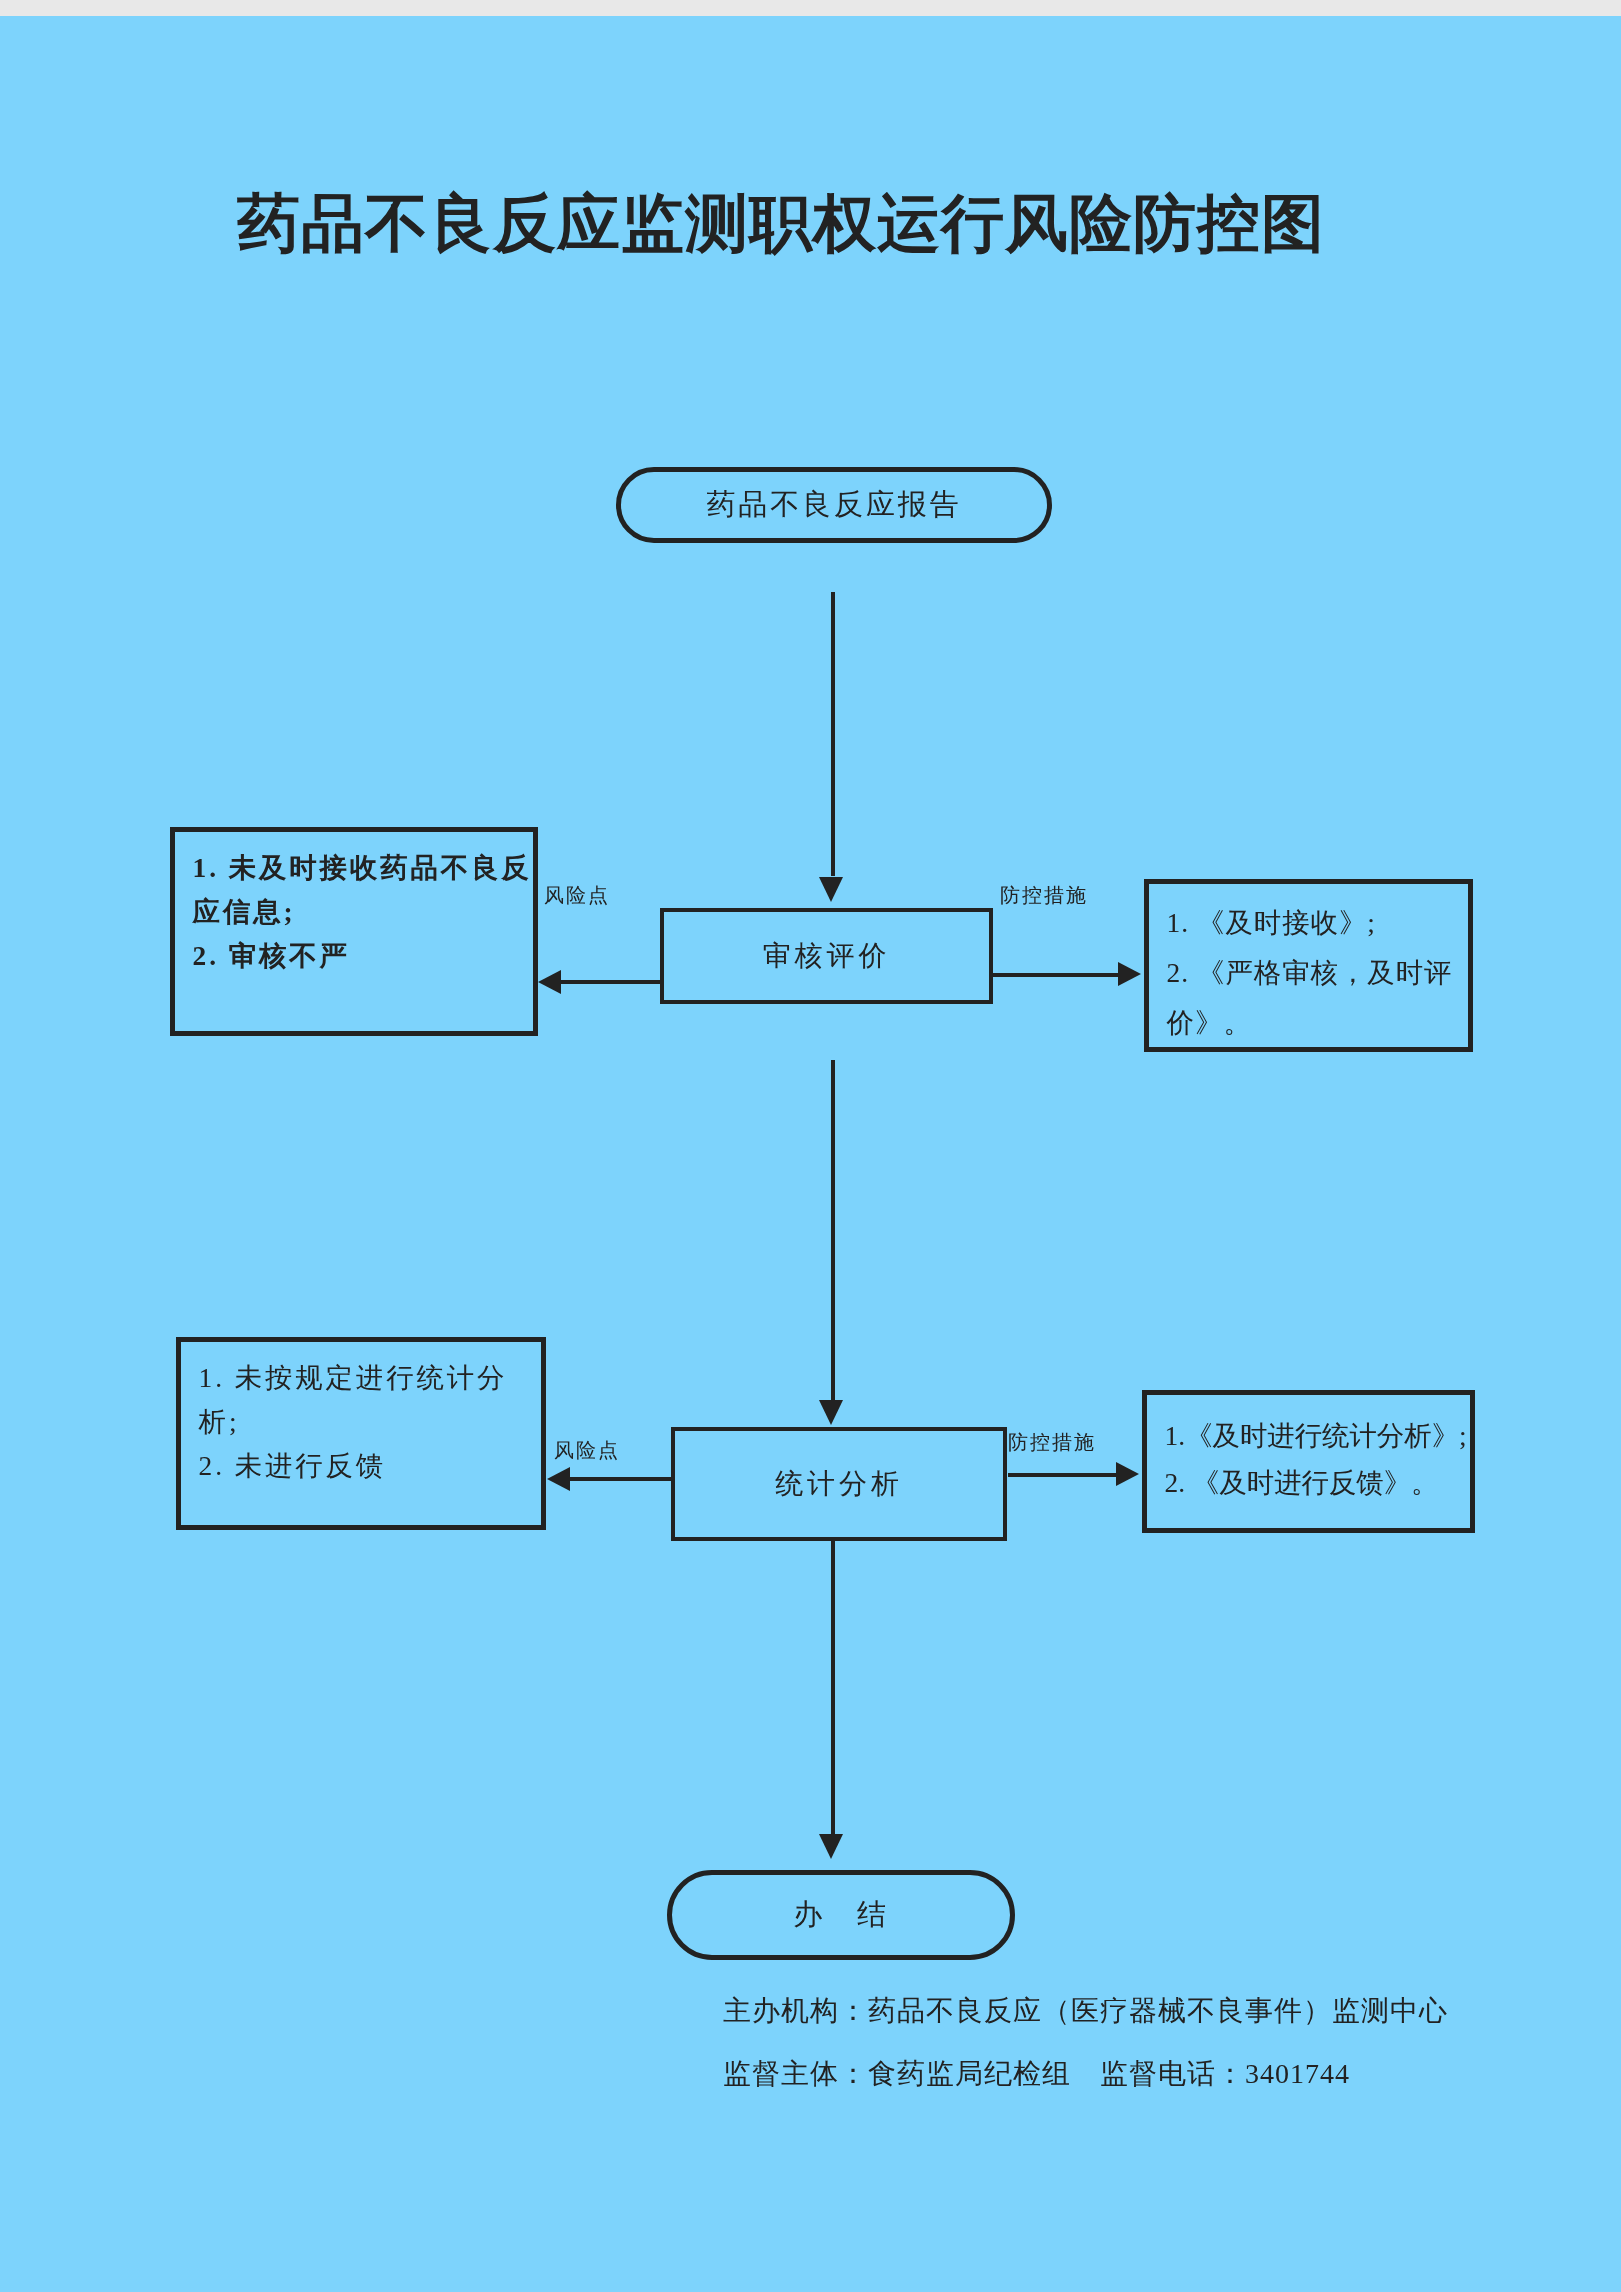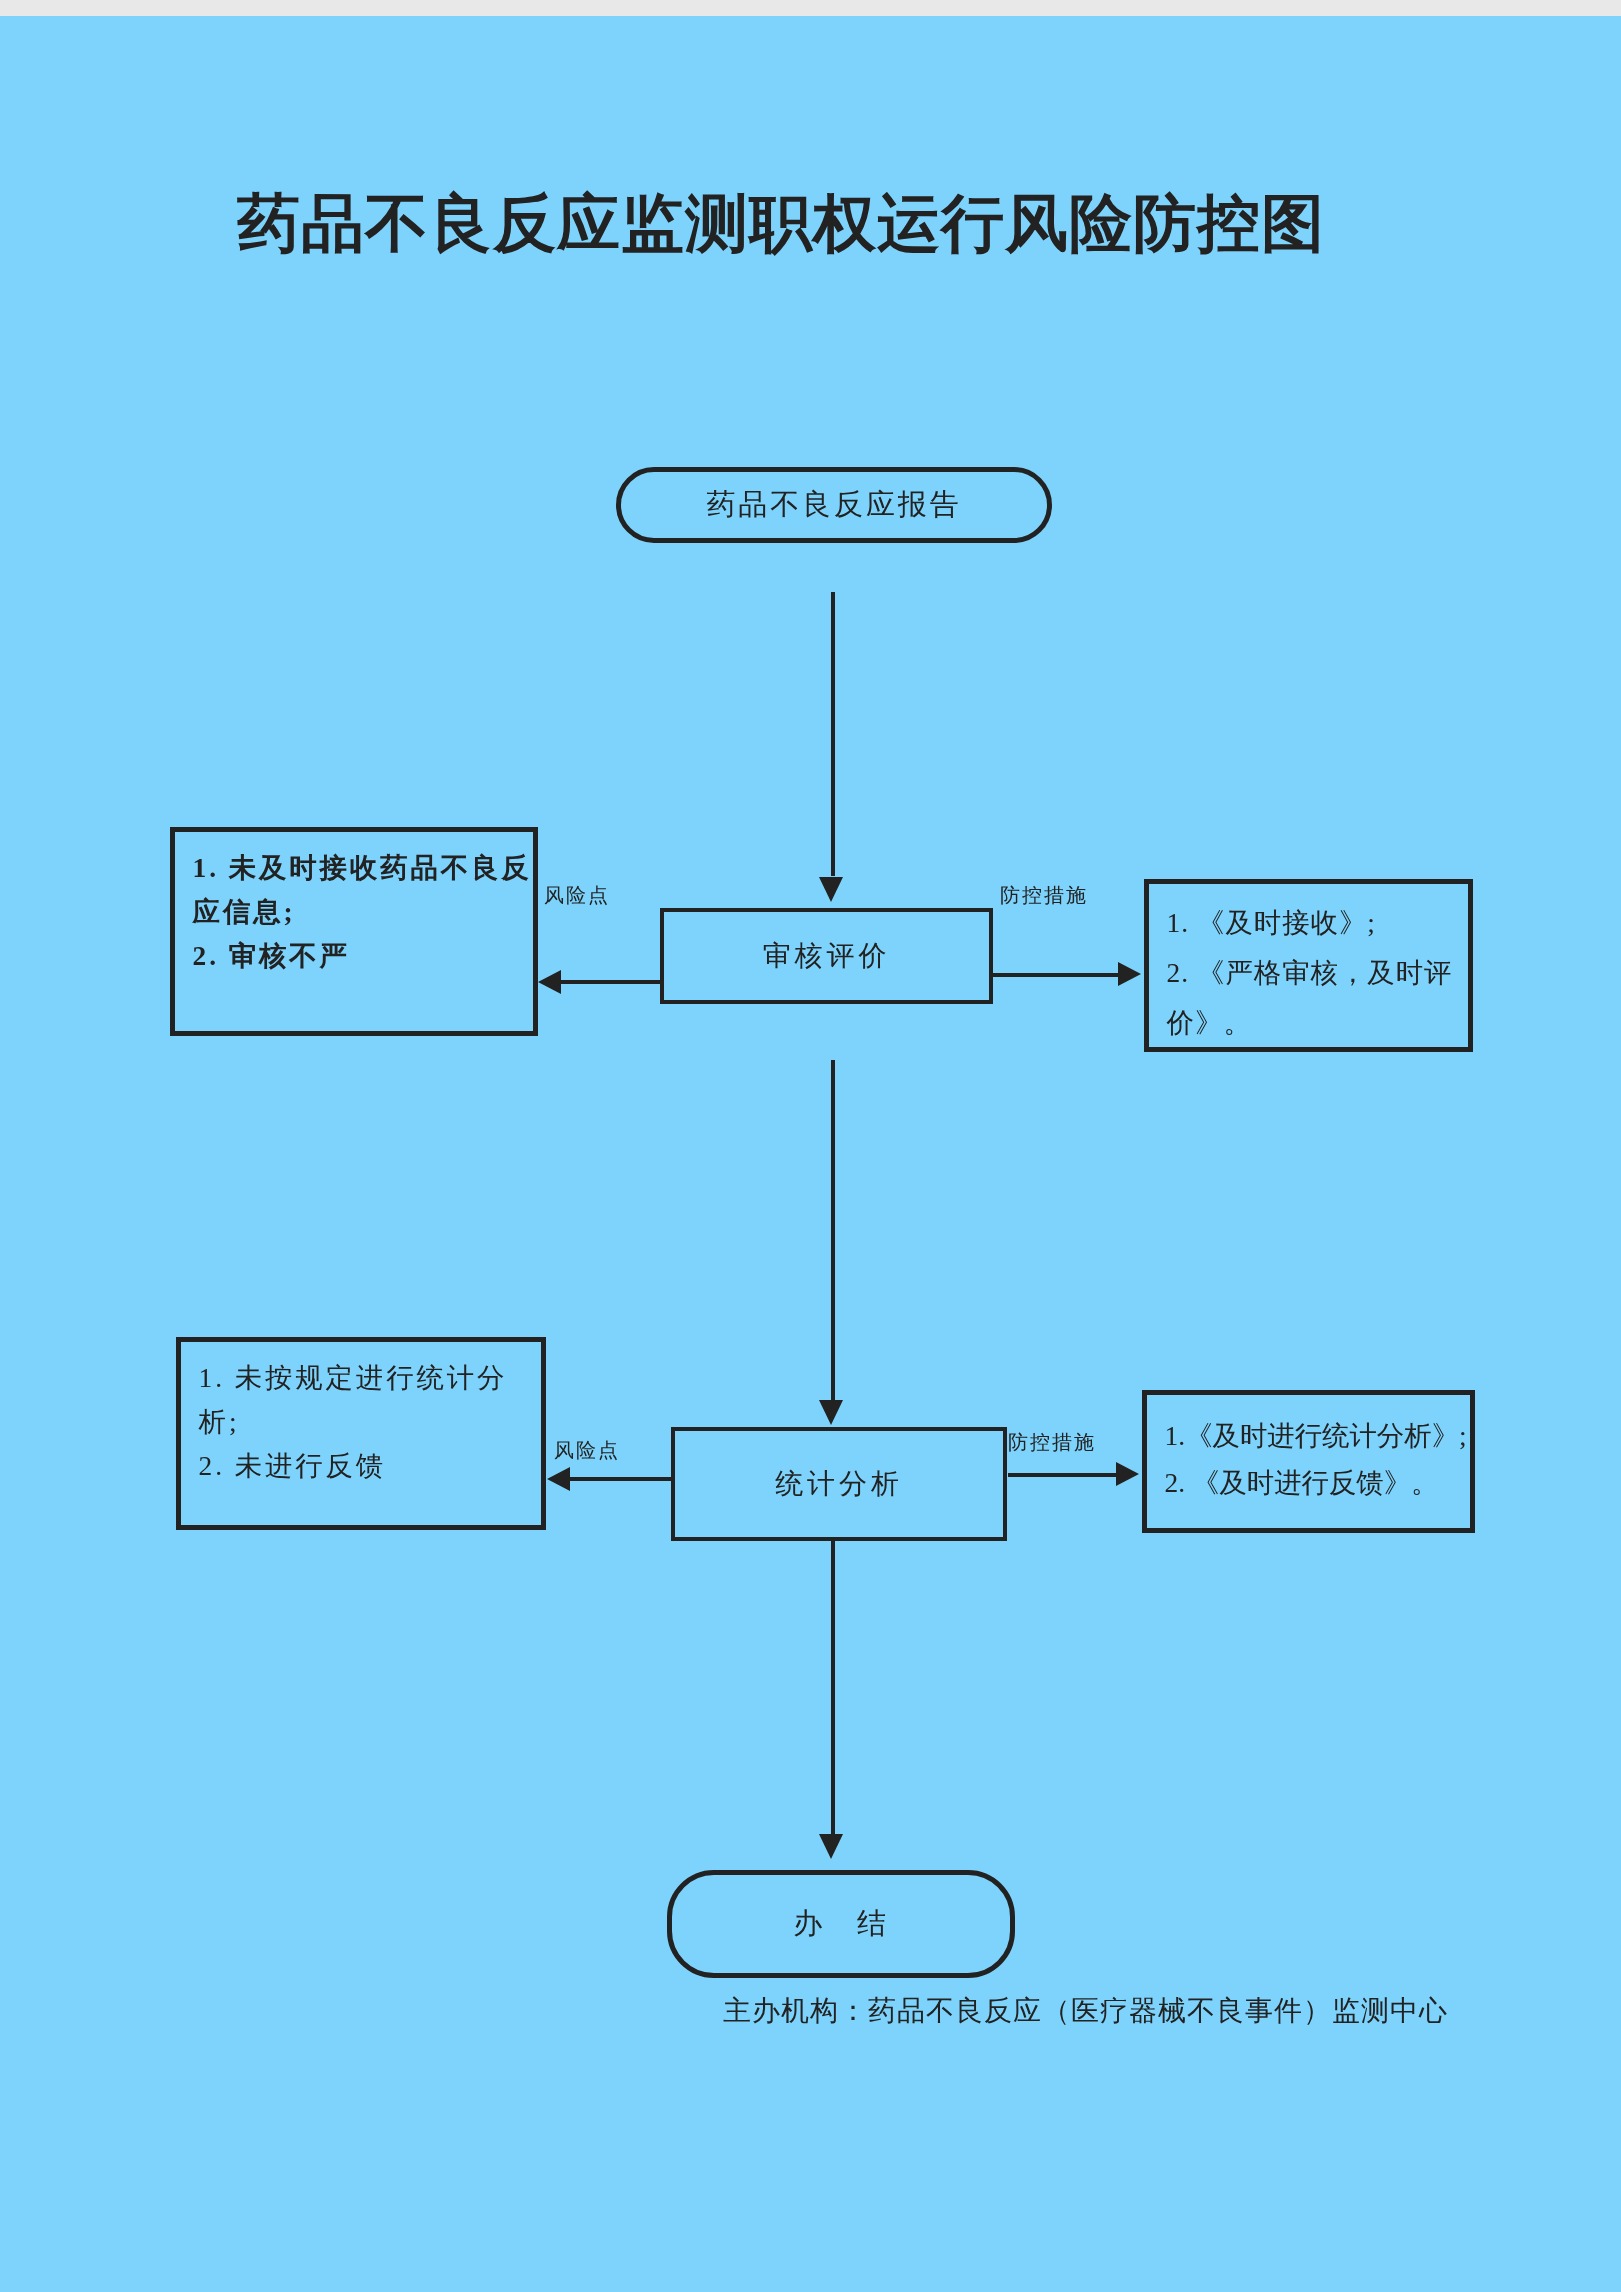--- a/index.html
+++ b/index.html
@@ -20,21 +20,21 @@
     font-size:63px;font-weight:bold;letter-spacing:1px;
   }
 
   .terminator{
     position:absolute;
     border:5.9px solid #222222;border-radius:47px;
     display:flex;align-items:center;justify-content:center;
     font-size:29px;letter-spacing:2.9px;
   }
   .terminator.start{left:616px;top:451px;width:436px;height:76px;}
-  .terminator.end{left:667px;top:1854px;width:348px;height:108px;}
+  .terminator.end{left:667px;top:1854px;width:348px;height:90px;}
 
   .procbox{
     position:absolute;
     border:4.9px solid #222222;
     display:flex;align-items:center;justify-content:center;
     font-size:28px;letter-spacing:3.9px;
   }
   .procbox.review{left:660px;top:892px;width:333px;height:96px;}
   .procbox.stats{left:671px;top:1411px;width:336px;height:114px;}
 
@@ -127,15 +127,16 @@
 2. 《及时进行反馈》。</div>
 
   <div class="vline" style="left:831px;top:1521px;height:297px"></div>
   <div class="head-down" style="left:819px;top:1818px"></div>
 
   <div class="terminator end">
     <span>办　结</span>
   </div>
 
   <div class="footer-line l1">主办机构：药品不良反应（医疗器械不良事件）监测中心</div>
+  <div class="footer-line l2">监督主体：食药监局纪检组　监督电话：3401744</div>
 
 </div>
 
 
 </body></html>

